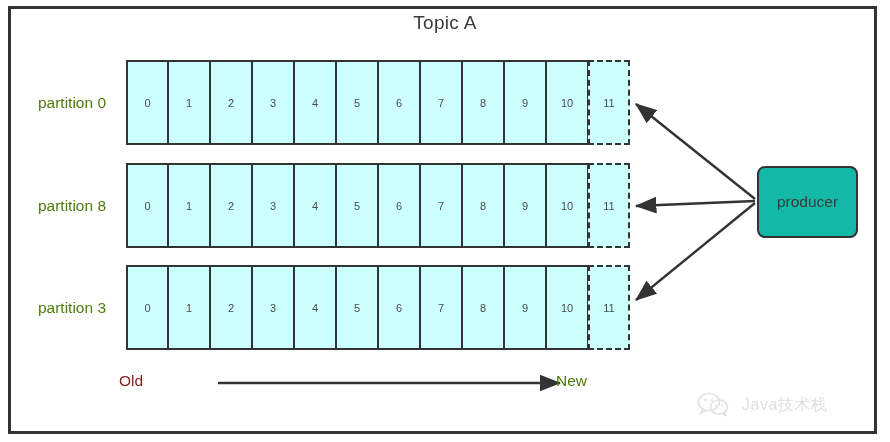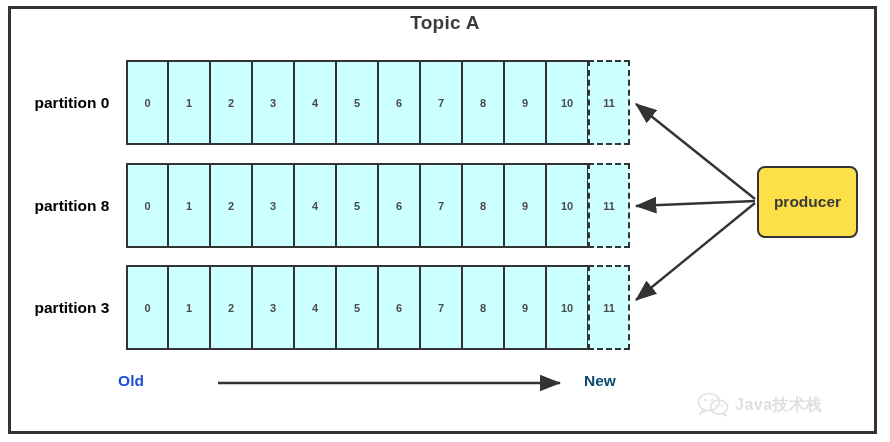--- a/index.html
+++ b/index.html
@@ -7,21 +7,20 @@
     padding: 0;
     background: #ffffff;
   }
   #canvas {
     position: relative;
     width: 890px;
     height: 442px;
     background: #ffffff;
     font-family: "Liberation Sans", "DejaVu Sans", sans-serif;
     overflow: hidden;
-    font-weight: bold;
   }
   
   #frame {
     position: absolute;
     left: 8px;
     top: 6px;
     width: 869px;
     height: 428px;
     border: 3px solid #333333;
     box-sizing: border-box;
@@ -37,21 +36,21 @@
     color: #3b3b3b;
     letter-spacing: .3px;
   }
 
   .partition-label {
     position: absolute;
     left: 18px;
     width: 108px;
     text-align: center;
     font-size: 15.5px;
-    color: #000000;
+    color: #4d7c0f;
     white-space: nowrap;
   }
 
   .strip {
     position: absolute;
     left: 126px;
     display: flex;
     height: 85px;
   }
   .cell {
@@ -84,57 +83,57 @@
     pointer-events: none;
   }
 
   #producer {
     position: absolute;
     left: 757px;
     top: 166px;
     width: 101px;
     height: 72px;
     box-sizing: border-box;
-    background: #fde047;
+    background: #14b8a6;
     border: 2.5px solid #333333;
     border-radius: 8px;
     display: flex;
     align-items: center;
     justify-content: center;
     font-size: 15.5px;
     color: #3b3b3b;
   }
 
   #old-label {
     position: absolute;
     left: 96px;
     top: 372px;
     width: 70px;
     text-align: center;
     font-size: 15.5px;
-    color: #1d4ed8;
+    color: #7f1d1d;
   }
   #new-label {
     position: absolute;
-    left: 584px;
+    left: 556px;
     top: 372px;
     width: 70px;
     text-align: left;
     font-size: 15.5px;
-    color: #0c4a6e;
+    color: #4d7c0f;
   }
 
   
   #watermark {
     position: absolute;
     left: 697px;
     top: 392px;
     display: flex;
     align-items: center;
-    gap: 4px;
+    gap: 11px;
     opacity: .45;
   }
   #watermark .wm-text {
     font-size: 16px;
     color: #b9b9b9;
     letter-spacing: .5px;
     white-space: nowrap;
   }
 </style>
 </head>

